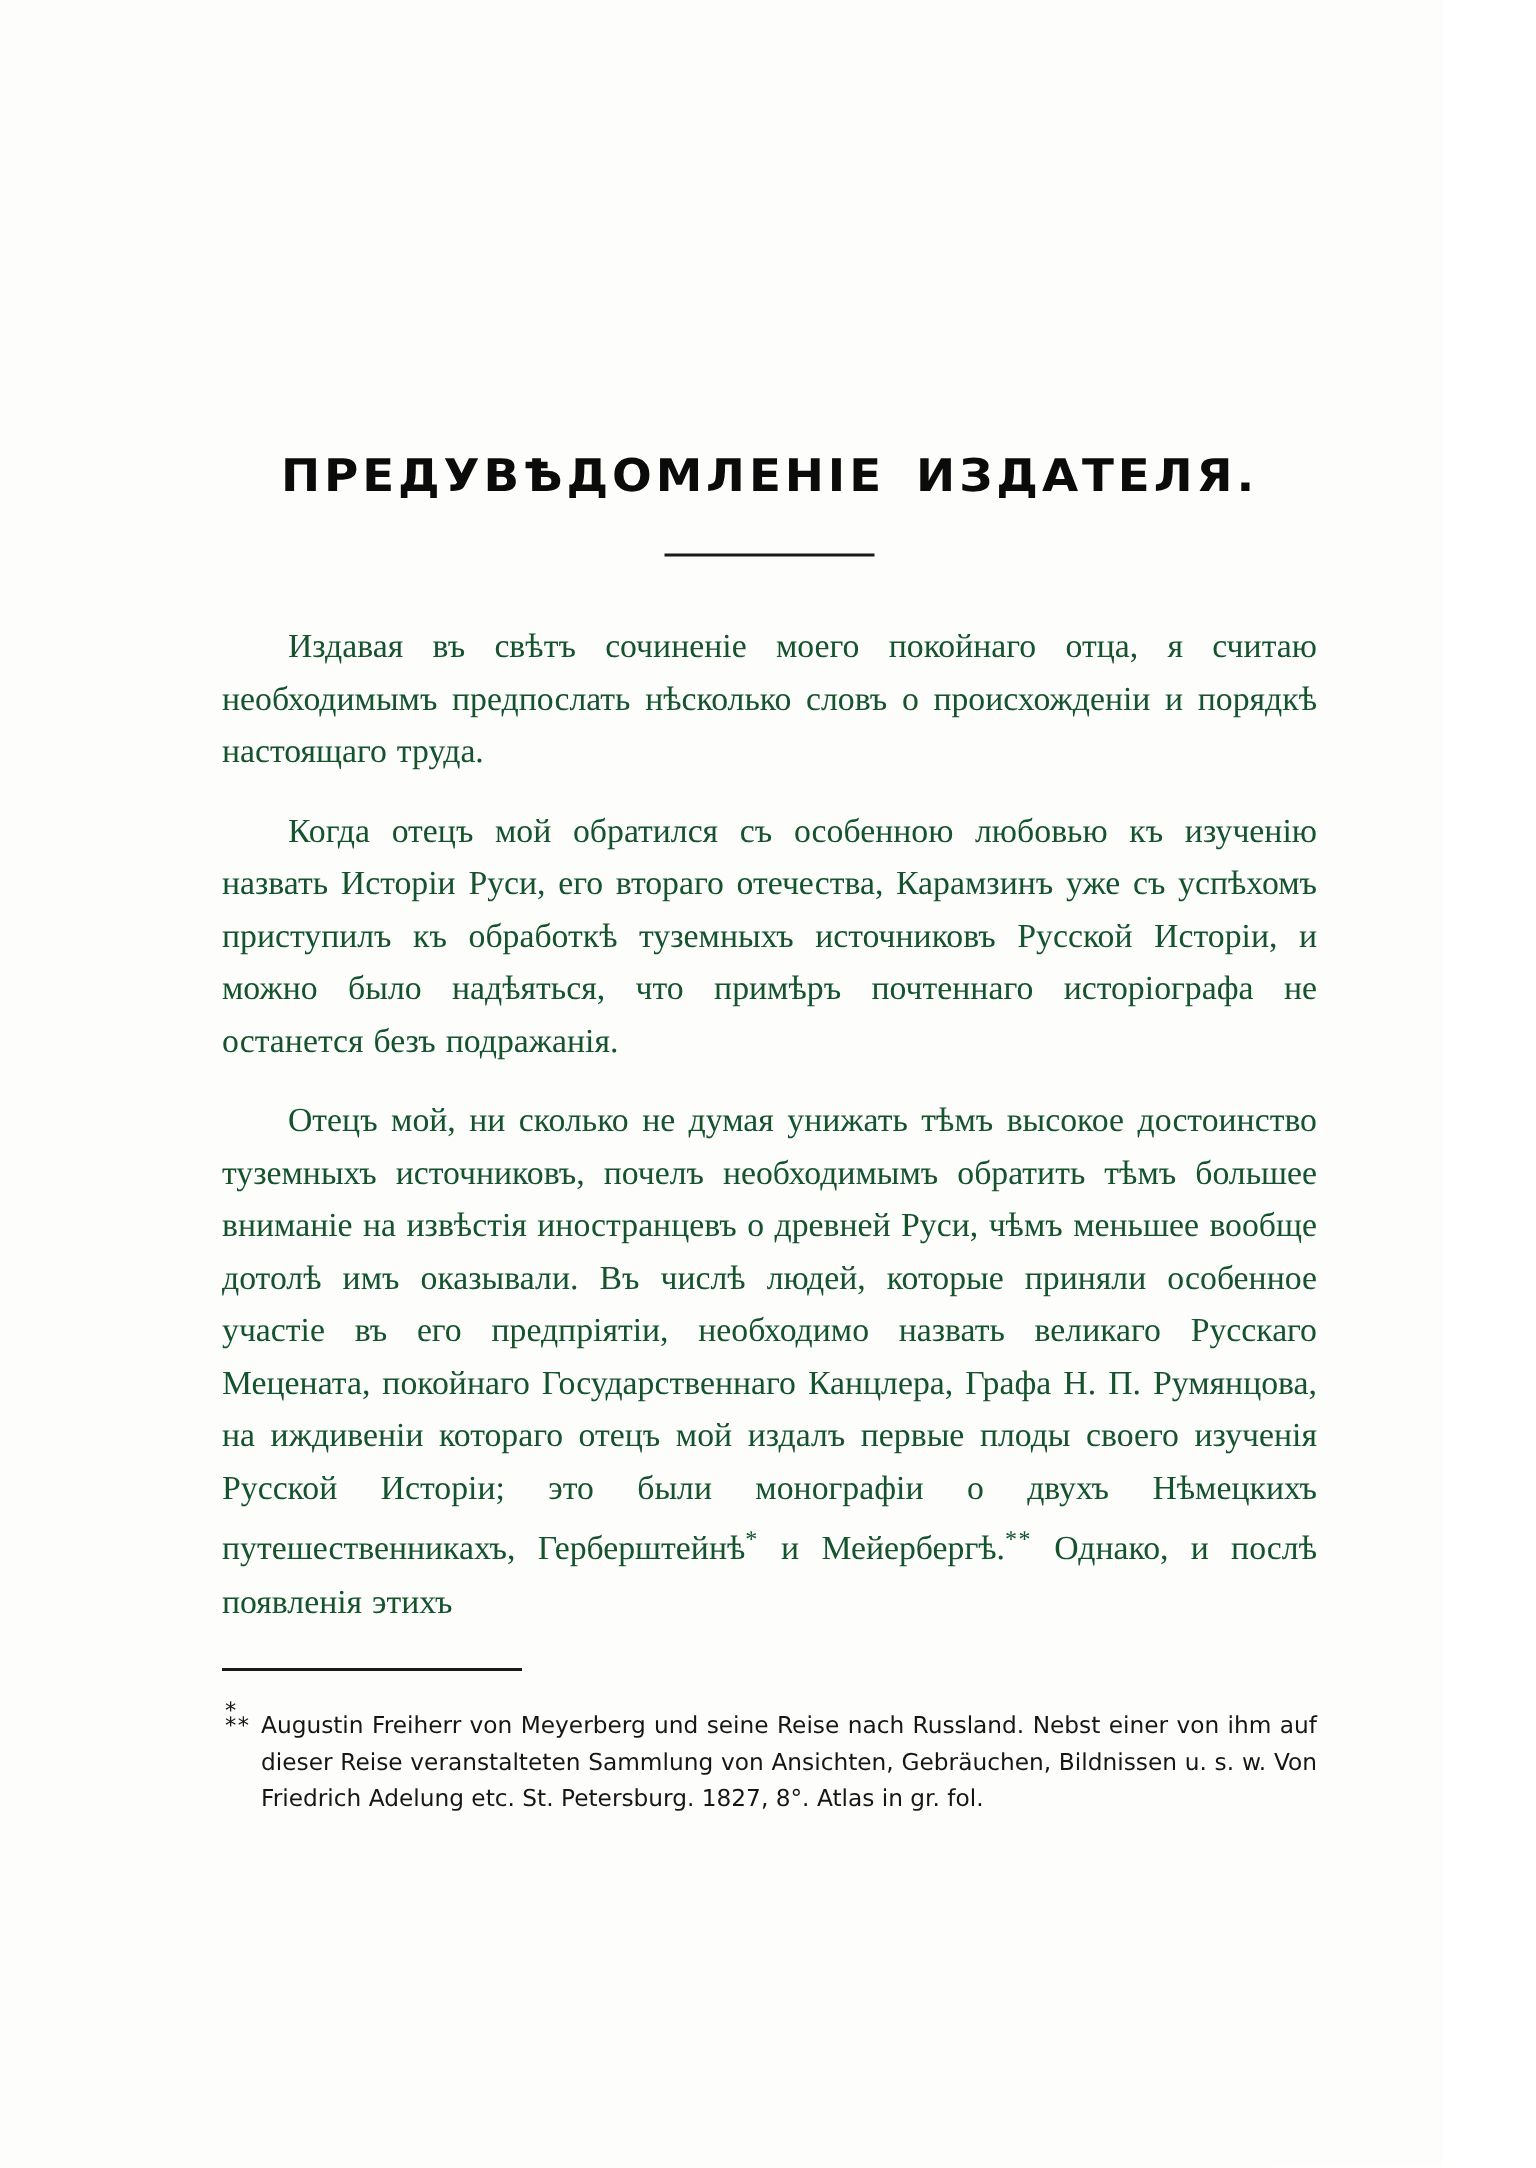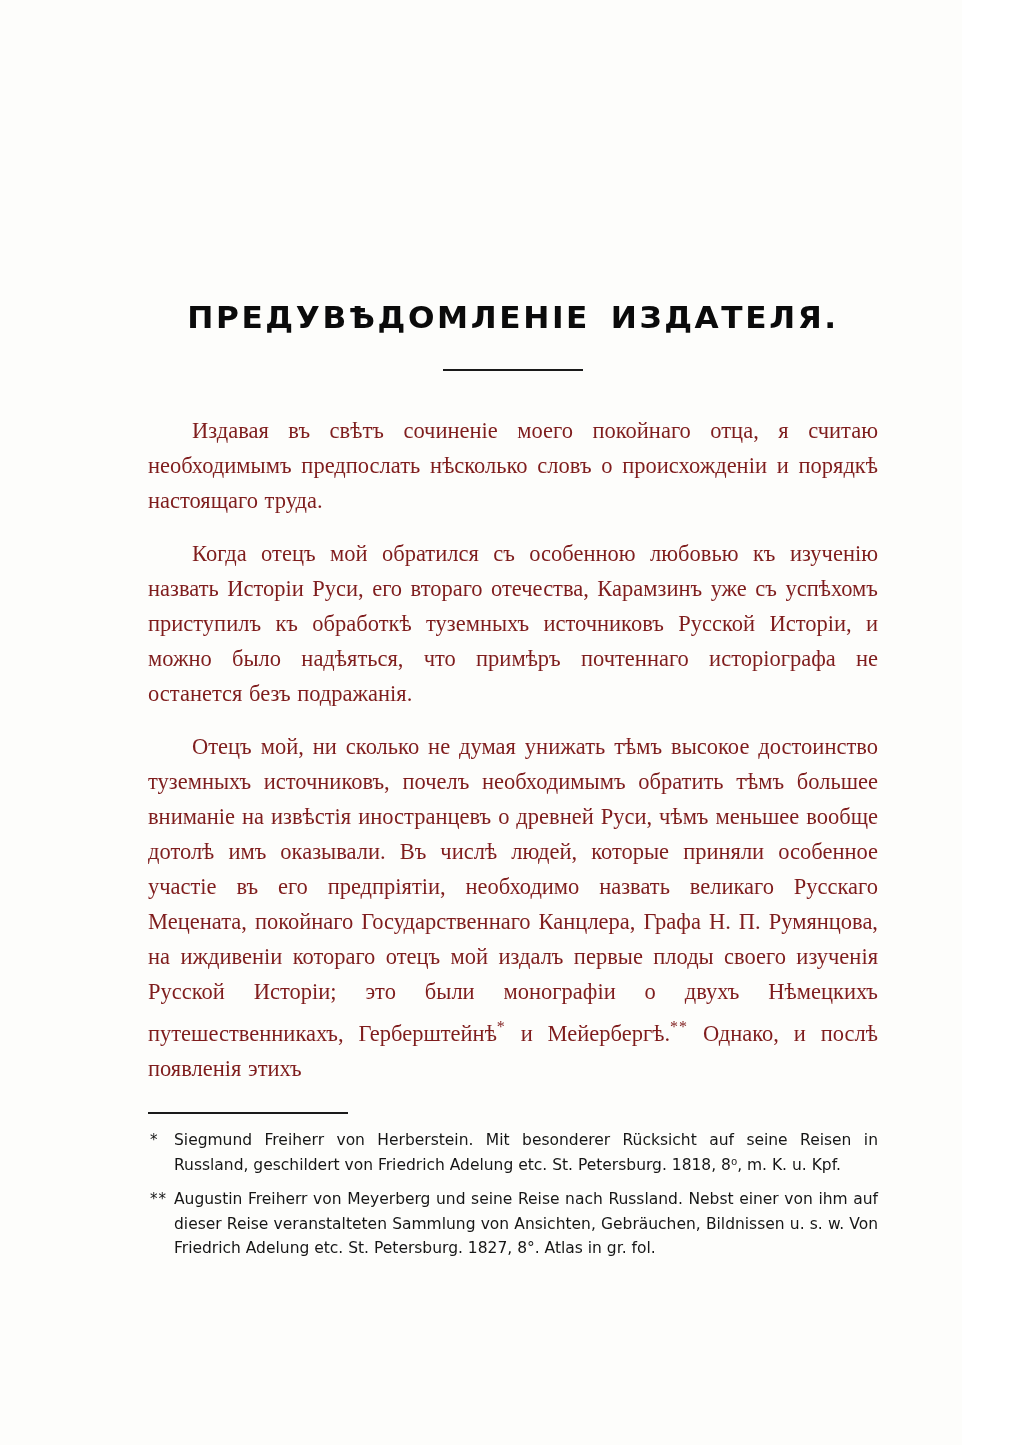--- a/index.html
+++ b/index.html
@@ -46,21 +46,21 @@
     background: #1a1a1a;
     margin: 0 auto 42px auto;
   }
   p.body-par {
     font-size: 22.5px;
     line-height: 35px;
     text-align: justify;
     text-justify: inter-word;
     margin: 0 0 18px 0;
     text-indent: 44px;
-    color: #7f1d1d;
+    color: #14532d;
     word-spacing: 1px;
   }
   p.body-par:last-of-type {
     margin-bottom: 0;
   }
   .footnote-rule {
     position: absolute;
     left: 148px;
     top: 1112px;
     width: 200px;
@@ -114,21 +114,20 @@
 
     <p class="body-par"><span>Отецъ мой, ни сколько не думая унижать тѣмъ высокое достоинство туземныхъ источниковъ, почелъ необходимымъ обратить тѣмъ большее вниманіе на извѣстія иностранцевъ о древней Руси, чѣмъ меньшее вообще дотолѣ имъ оказывали. Въ числѣ людей, которые приняли особенное участіе въ его предпріятіи, необходимо назвать великаго Русскаго Мецената, покойнаго Государственнаго Канцлера, Графа Н. П. Румянцова, на иждивеніи котораго отецъ мой издалъ первые плоды своего изученія Русской Исторіи; это были монографіи о двухъ Нѣмецкихъ путешественникахъ, Герберштейнѣ</span><sup class="ref">*</sup><span> и Мейербергѣ.</span><sup class="ref">**</sup><span> Однако, и послѣ появленія этихъ</span></p>
 
   </div>
 
   <div class="footnote-rule"></div>
 
   <div class="footnotes">
     <div class="footnote">
       <span class="fn-marker">*</span>
-      <span class="fn-text">Siegmund Freiherr von Herberstein. Mit besonderer Rücksicht auf seine Reisen in Russland, geschildert von Friedrich Adelung etc. St. Petersburg. 1818, 8⁰, m. K. u. Kpf.</span>
     </div>
     <div class="footnote">
       <span class="fn-marker">**</span>
       <span class="fn-text">Augustin Freiherr von Meyerberg und seine Reise nach Russland. Nebst einer von ihm auf dieser Reise veranstalteten Sammlung von Ansichten, Gebräuchen, Bildnissen u. s. w. Von Friedrich Adelung etc. St. Petersburg. 1827, 8°. Atlas in gr. fol.</span>
     </div>
   </div>
 
 </div>
 
 </body></html>

